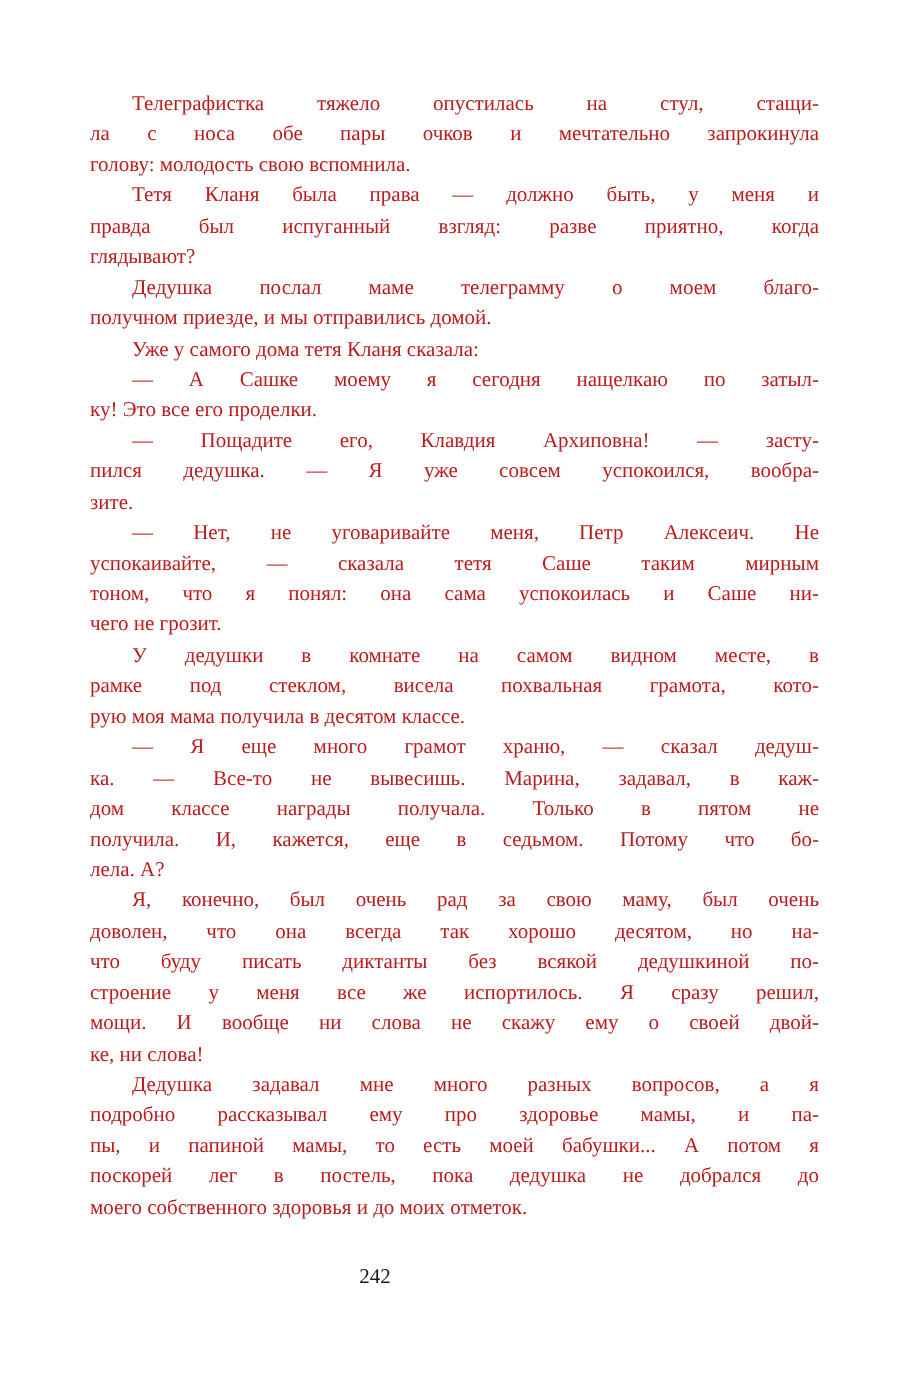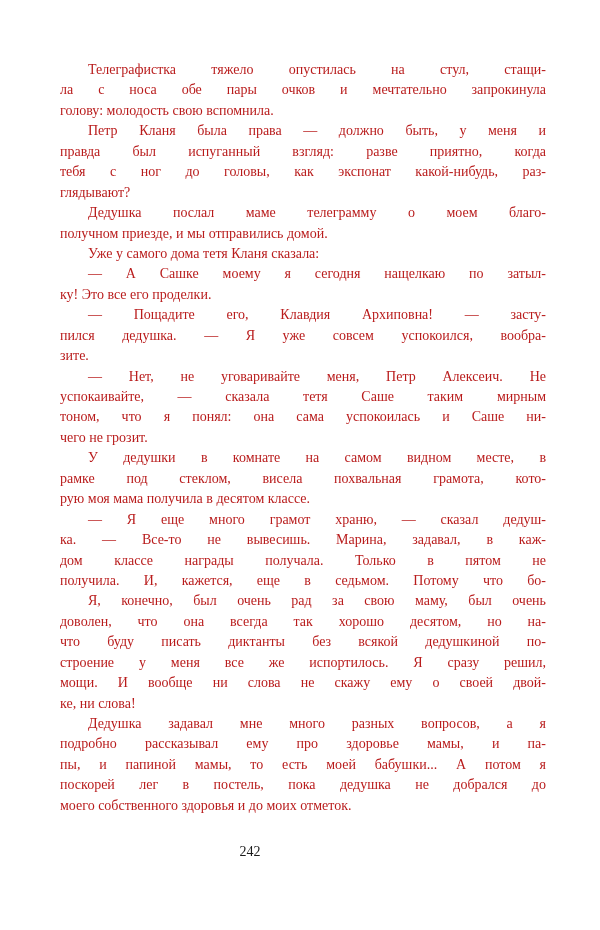--- a/index.html
+++ b/index.html
@@ -23,23 +23,22 @@
 </head>
 <body>
 
 <div class="page">
   <div>
     <span class="line indent">Телеграфистка тяжело опустилась на стул, стащи-</span>
     <span class="line">ла с носа обе пары очков и мечтательно запрокинула</span>
     <span class="line last">голову: молодость свою вспомнила.</span>
   </div>
   <div>
-    <span class="line indent">Петр Кланя была права — должно быть, у меня и</span>
+    <span class="line indent">Тетя Кланя была права — должно быть, у меня и</span>
     <span class="line">правда был испуганный взгляд: разве приятно, когда</span>
-    <span class="line">тебя с ног до головы, как экспонат какой-нибудь, раз-</span>
     <span class="line last">глядывают?</span>
   </div>
   <div>
     <span class="line indent">Дедушка послал маме телеграмму о моем благо-</span>
     <span class="line last">получном приезде, и мы отправились домой.</span>
   </div>
   <div>
     <span class="line indent last">Уже у самого дома тетя Кланя сказала:</span>
   </div>
   <div>
@@ -60,20 +59,21 @@
   <div>
     <span class="line indent">У дедушки в комнате на самом видном месте, в</span>
     <span class="line">рамке под стеклом, висела похвальная грамота, кото-</span>
     <span class="line last">рую моя мама получила в десятом классе.</span>
   </div>
   <div>
     <span class="line indent">— Я еще много грамот храню, — сказал дедуш-</span>
     <span class="line">ка. — Все-то не вывесишь. Марина, задавал, в каж-</span>
     <span class="line">дом классе награды получала. Только в пятом не</span>
     <span class="line">получила. И, кажется, еще в седьмом. Потому что бо-</span>
+    <span class="line last">лела. А?</span>
   </div>
   <div>
     <span class="line indent">Я, конечно, был очень рад за свою маму, был очень</span>
     <span class="line">доволен, что она всегда так хорошо десятом, но на-</span>
     <span class="line">что буду писать диктанты без всякой дедушкиной по-</span>
     <span class="line">строение у меня все же испортилось. Я сразу решил,</span>
     <span class="line">мощи. И вообще ни слова не скажу ему о своей двой-</span>
     <span class="line last">ке, ни слова!</span>
   </div>
   <div>

